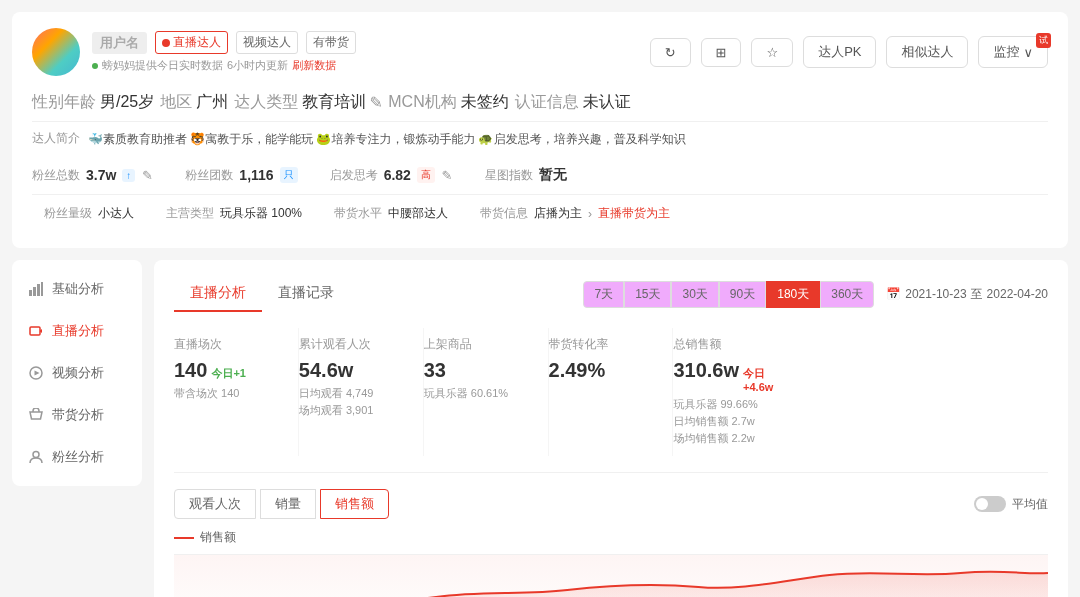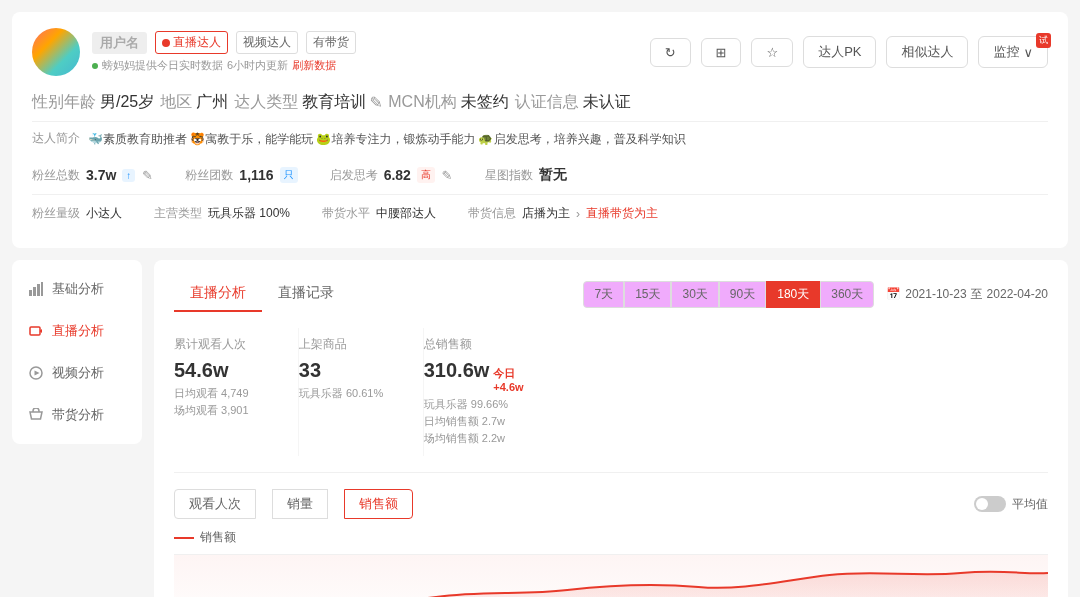--- a/index.html
+++ b/index.html
@@ -42,21 +42,21 @@
     
     .stats-row { display: flex; align-items: center; gap: 32px; padding: 10px 0; border-bottom: 1px solid #f0f0f0; }
     .stat-item { display: flex; align-items: center; gap: 6px; }
     .stat-label { font-size: 12px; color: #999; }
     .stat-value { font-size: 14px; font-weight: 600; color: #333; }
     .stat-badge { font-size: 10px; padding: 1px 4px; border-radius: 3px; }
     .badge-blue { background: #e8f4ff; color: #1890ff; }
     .badge-red { background: #fff2f0; color: #e8392a; }
     
     
-    .fan-row { display: flex; align-items: center; gap: 32px; padding: 10px 0; font-size: 12px; }
+    .fan-row { display: flex; align-items: center; gap: 32px; padding: 10px 0; font-size: 12px; margin-left: 12px; }
     .fan-item { display: flex; align-items: center; gap: 6px; }
     .fan-label { color: #999; }
     .fan-value { color: #333; }
     .fan-value.highlight { color: #e8392a; font-weight: 500; }
     .arrow { color: #999; }
     
     
     .main-layout { display: flex; gap: 0; margin: 0 12px; }
     
     
@@ -87,21 +87,21 @@
     .metric-header { font-size: 12px; color: #999; margin-bottom: 6px; }
     .metric-main { font-size: 20px; font-weight: 600; color: #333; display: flex; align-items: baseline; gap: 4px; margin-bottom: 4px; }
     .metric-today { font-size: 11px; color: #4CAF50; }
     .metric-today.red { color: #e8392a; }
     .metric-sub { font-size: 11px; color: #999; margin-bottom: 2px; }
     
     
     .trend-section { margin-top: 8px; }
     .trend-title { font-size: 14px; font-weight: 500; color: #333; margin-bottom: 12px; }
     .trend-filters { display: flex; align-items: center; justify-content: space-between; }
-    .filter-btns { display: flex; gap: 16px; }
+    .filter-btns { display: flex; gap: 4px; }
     .filter-btn { padding: 5px 14px; font-size: 13px; color: #666; cursor: pointer; border: 1px solid #ddd; background: #fff; }
     .filter-btn:first-child { border-radius: 4px 0 0 4px; }
     .filter-btn:last-child { border-radius: 0 4px 4px 0; }
     .filter-btn.active { background: #fff; color: #e8392a; border-color: #e8392a; }
     .avg-toggle { display: flex; align-items: center; gap: 6px; font-size: 12px; color: #666; text-align: right; }
     .toggle-track { width: 32px; height: 16px; background: #ccc; border-radius: 8px; position: relative; cursor: pointer; }
     .toggle-thumb { width: 12px; height: 12px; background: #fff; border-radius: 50%; position: absolute; top: 2px; left: 2px; transition: left 0.2s; }
     
     
     .chart-legend { display: flex; align-items: center; gap: 6px; margin-top: 10px; }
@@ -267,20 +267,29 @@
       </div>
       <div class="sidebar-item">
         <div class="sidebar-icon">
           <svg width="14" height="14" viewBox="0 0 14 14" fill="none">
             <path d="M1 4h12l-1.5 7H2.5L1 4z" stroke="#999" stroke-width="1.5"></path>
             <path d="M4 4V3a3 3 0 016 0v1" stroke="#999" stroke-width="1.5"></path>
           </svg>
         </div>
         <span>带货分析</span>
       </div>
+      <div class="sidebar-item">
+        <div class="sidebar-icon">
+          <svg width="14" height="14" viewBox="0 0 14 14" fill="none">
+            <circle cx="7" cy="4.5" r="3" stroke="#999" stroke-width="1.5"></circle>
+            <path d="M1 13c0-3.314 2.686-5 6-5s6 1.686 6 5" stroke="#999" stroke-width="1.5"></path>
+          </svg>
+        </div>
+        <span>粉丝分析</span>
+      </div>
     </div>
 
     <div class="content-area">
 
       <div class="tab-row">
         <div class="tabs">
           <div class="tab active">直播分析</div>
           <div class="tab">直播记录</div>
         </div>
         <div style="display:flex;align-items:center;gap:0;">
@@ -296,38 +305,52 @@
             <span>📅</span>
             <span>2021-10-23</span>
             <span>至</span>
             <span>2022-04-20</span>
           </div>
         </div>
       </div>
 
       <div class="metrics-grid">
 
+        <div class="metric-col">
+          <div class="metric-header">直播场次</div>
+          <div class="metric-main">
+            <span>140</span>
+            <span class="metric-today">今日+1</span>
+          </div>
+          <div class="metric-sub">带含场次 140</div>
+        </div>
 
         <div class="metric-col">
           <div class="metric-header">累计观看人次</div>
           <div class="metric-main">
             <span>54.6w</span>
           </div>
           <div class="metric-sub">日均观看 4,749</div>
           <div class="metric-sub">场均观看 3,901</div>
         </div>
 
         <div class="metric-col">
           <div class="metric-header">上架商品</div>
           <div class="metric-main">
             <span>33</span>
           </div>
           <div class="metric-sub">玩具乐器 60.61%</div>
         </div>
 
+        <div class="metric-col">
+          <div class="metric-header">带货转化率</div>
+          <div class="metric-main">
+            <span>2.49%</span>
+          </div>
+        </div>
 
 
         <div class="metric-col">
           <div class="metric-header">总销售额</div>
           <div class="metric-main">
             <span>310.6w</span>
             <span class="metric-today red">今日+4.6w</span>
           </div>
           <div class="metric-sub">玩具乐器 99.66%</div>
           <div class="metric-sub">日均销售额 2.7w</div>

